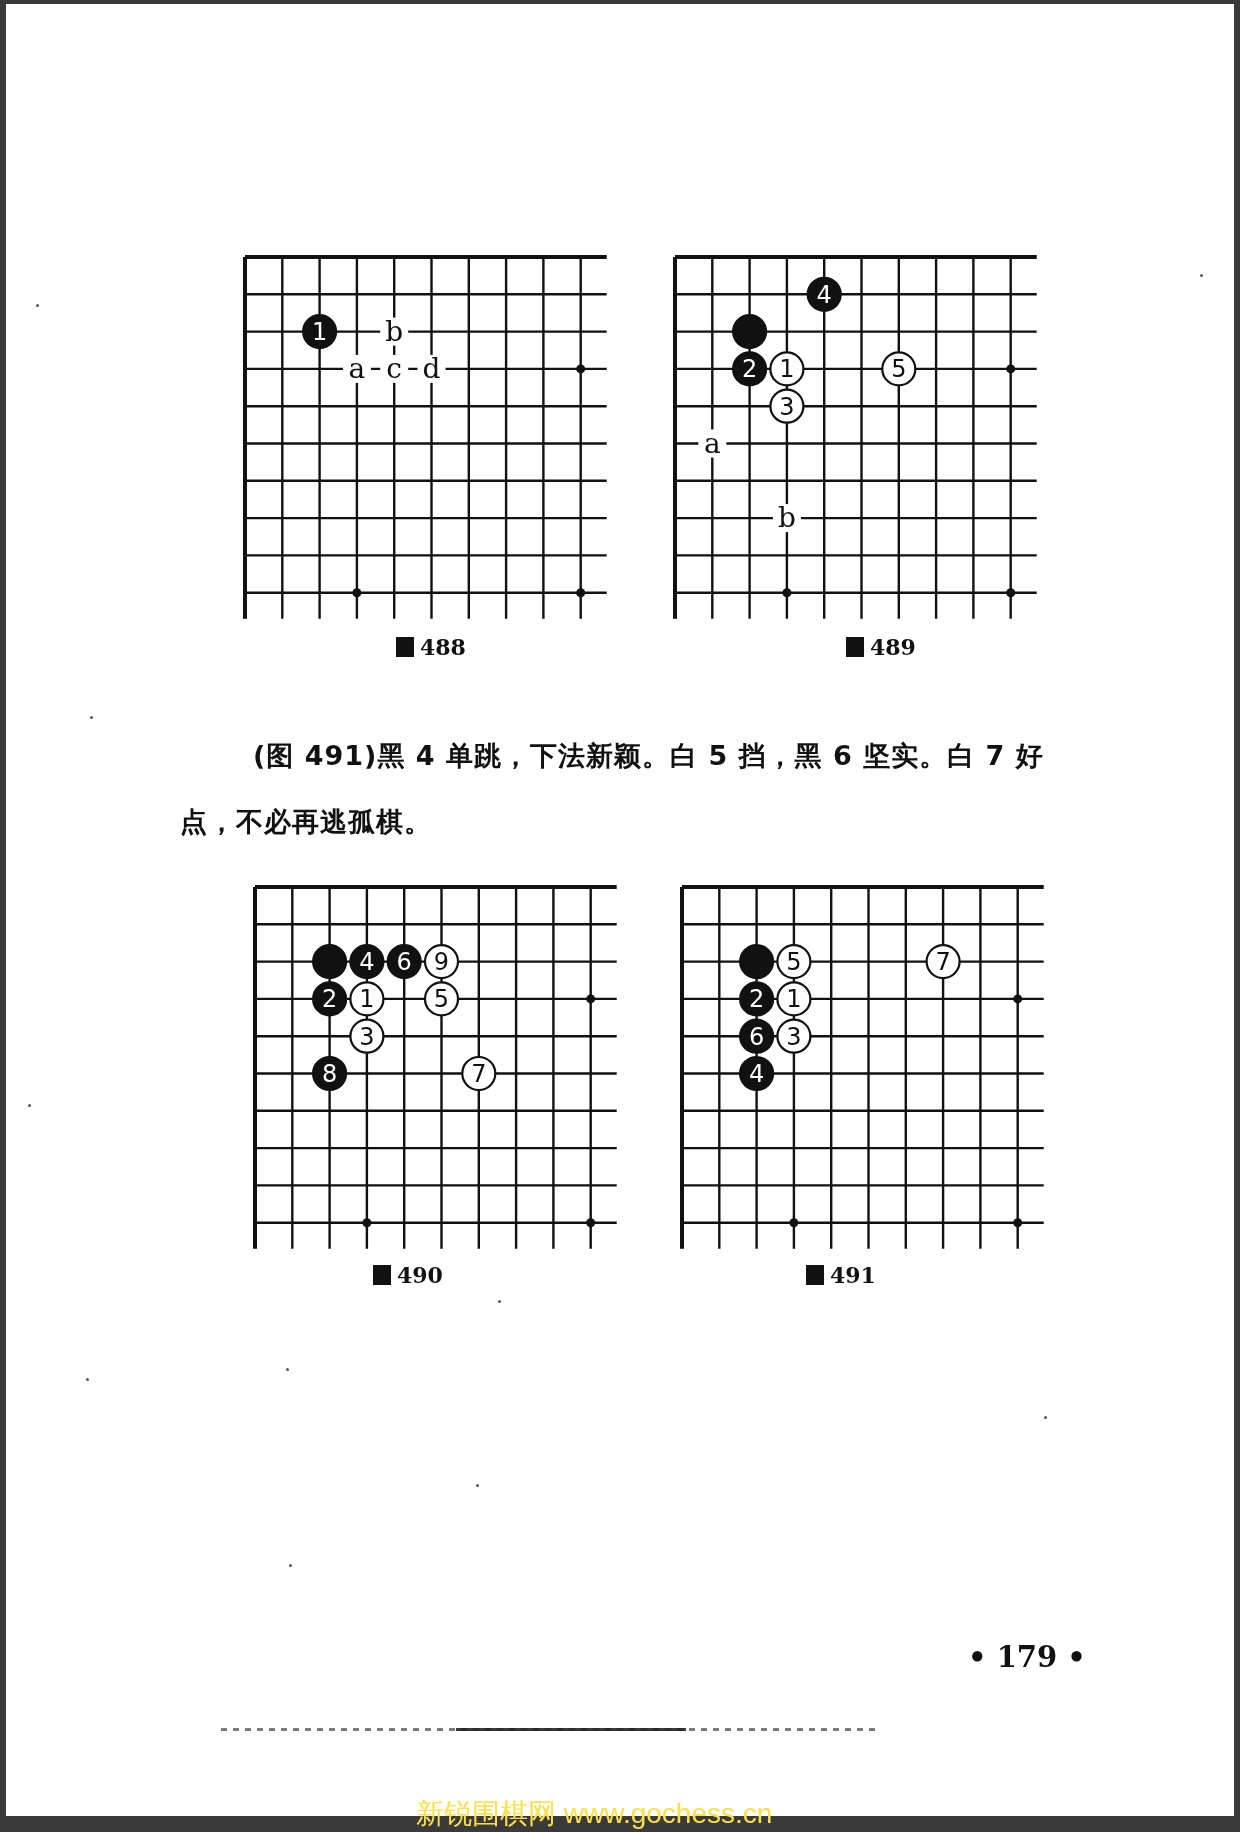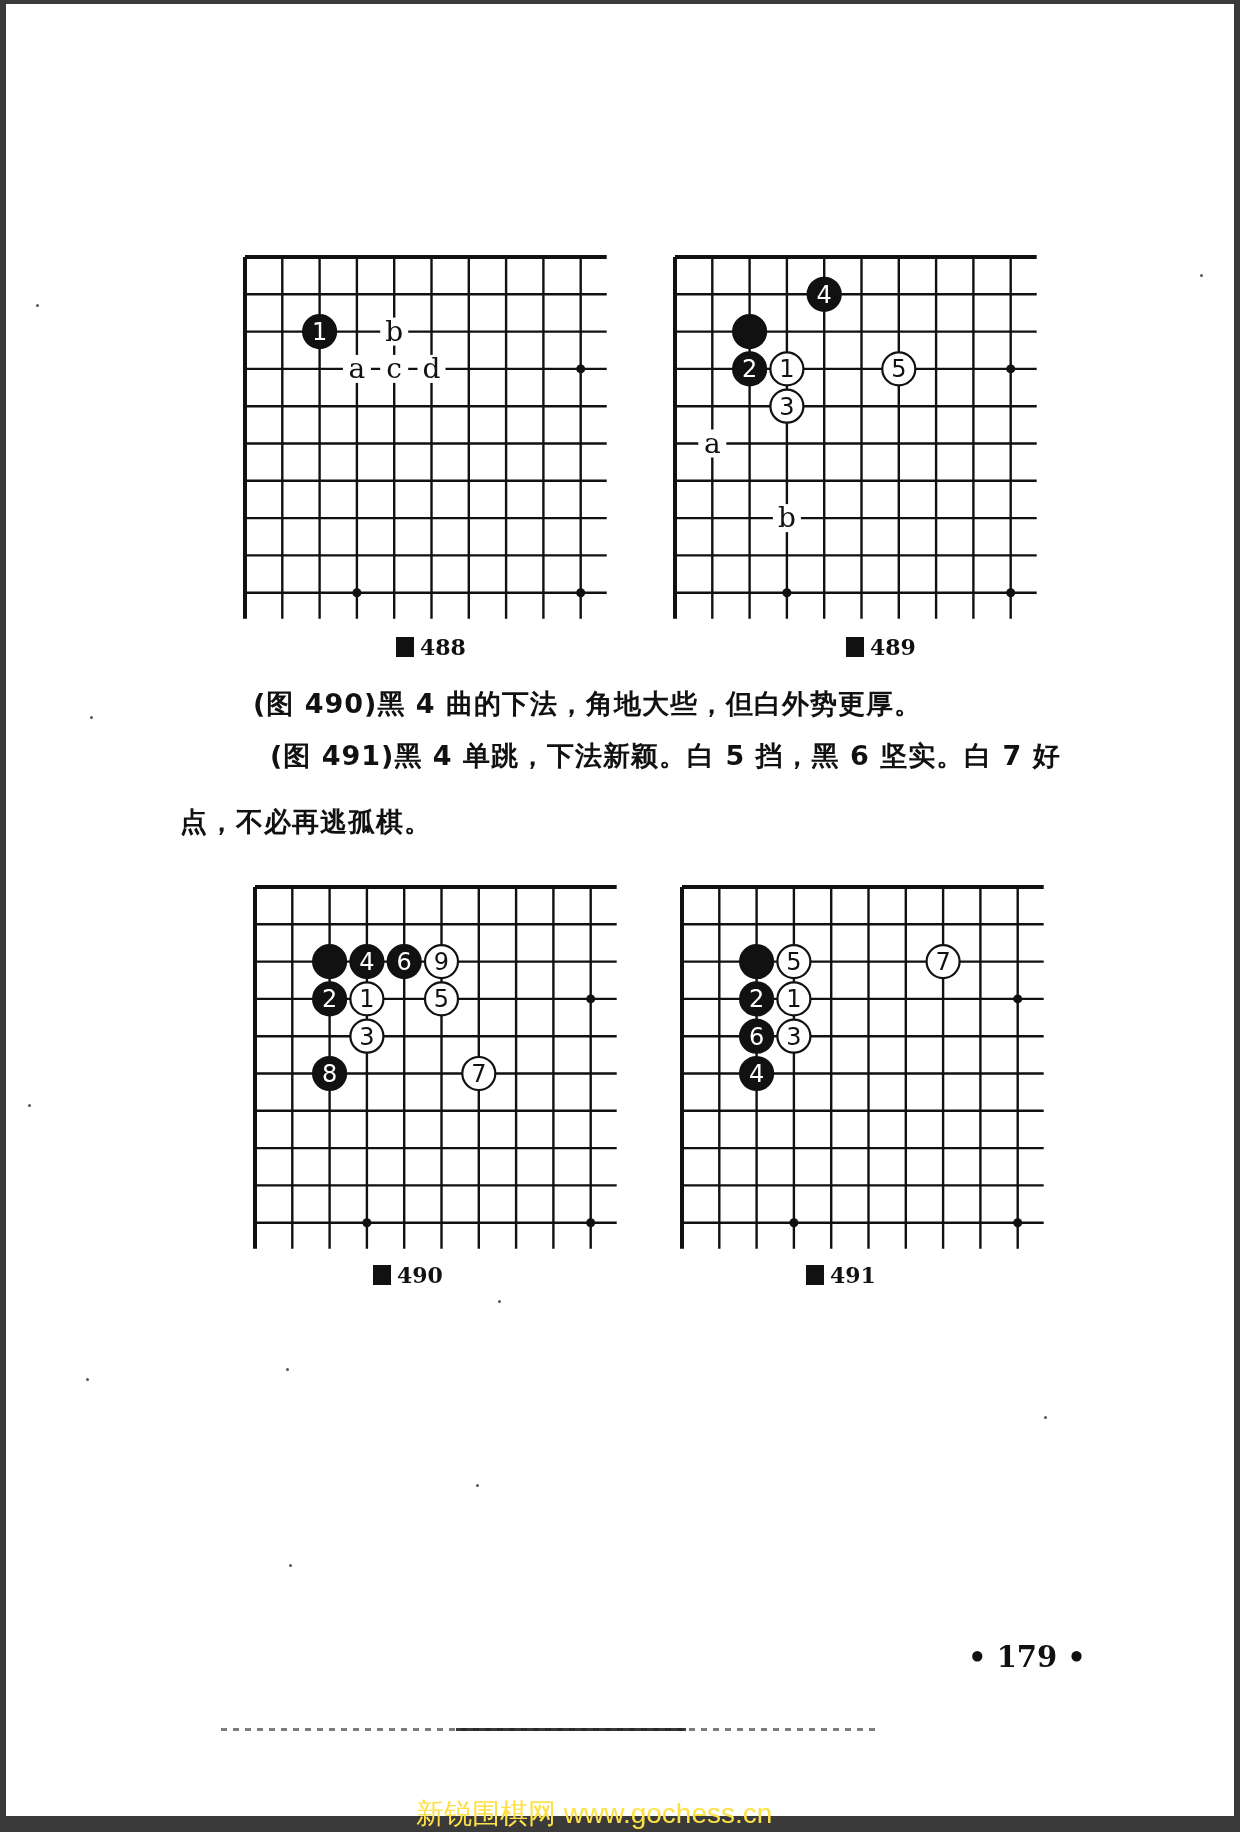--- a/index.html
+++ b/index.html
@@ -155,22 +155,21 @@
         <g>
           <circle cx="229.79999999999998" cy="117.89999999999999" r="16.5" fill="#fff" stroke="#111111" stroke-width="2.2"></circle>
           <text x="229.79999999999998" y="126.39999999999999" text-anchor="middle" font-size="24" font-family="DejaVu Sans, Liberation Sans, sans-serif" fill="#111111">5</text>
         </g>
       </svg>
     </div>
   <div class="caption" style="left:793px; top:630px;padding-left:47px;">
     <span class="tu"></span><span>489</span>
   </div>
 
-  <div class="para" style="left:247px; top:682px;">(图 490)黑 4 曲的下法，角地大些，但白外势更厚。</div>
-  <div class="para" style="left:264px; top:734px;">(图 491)黑 4 单跳，下法新颖。白 5 挡，黑 6 坚实。白 7 好</div>
+  <div class="para" style="left:247px; top:734px;">(图 491)黑 4 单跳，下法新颖。白 5 挡，黑 6 坚实。白 7 好</div>
   <div class="para" style="left:174px; top:800px;">点，不必再逃孤棋。</div>
 
   <div class="board" id="board-2" style="left:243px; top:877px;">
       <svg width="380" height="380" viewBox="0 0 380 380">
         <line x1="6" y1="6" x2="367.7" y2="6" stroke="#111111" stroke-width="4"></line>
         <line x1="6" y1="43.3" x2="367.7" y2="43.3" stroke="#111111" stroke-width="2.4"></line>
         <line x1="6" y1="80.6" x2="367.7" y2="80.6" stroke="#111111" stroke-width="2.4"></line>
         <line x1="6" y1="117.89999999999999" x2="367.7" y2="117.89999999999999" stroke="#111111" stroke-width="2.4"></line>
         <line x1="6" y1="155.2" x2="367.7" y2="155.2" stroke="#111111" stroke-width="2.4"></line>
         <line x1="6" y1="192.5" x2="367.7" y2="192.5" stroke="#111111" stroke-width="2.4"></line>

